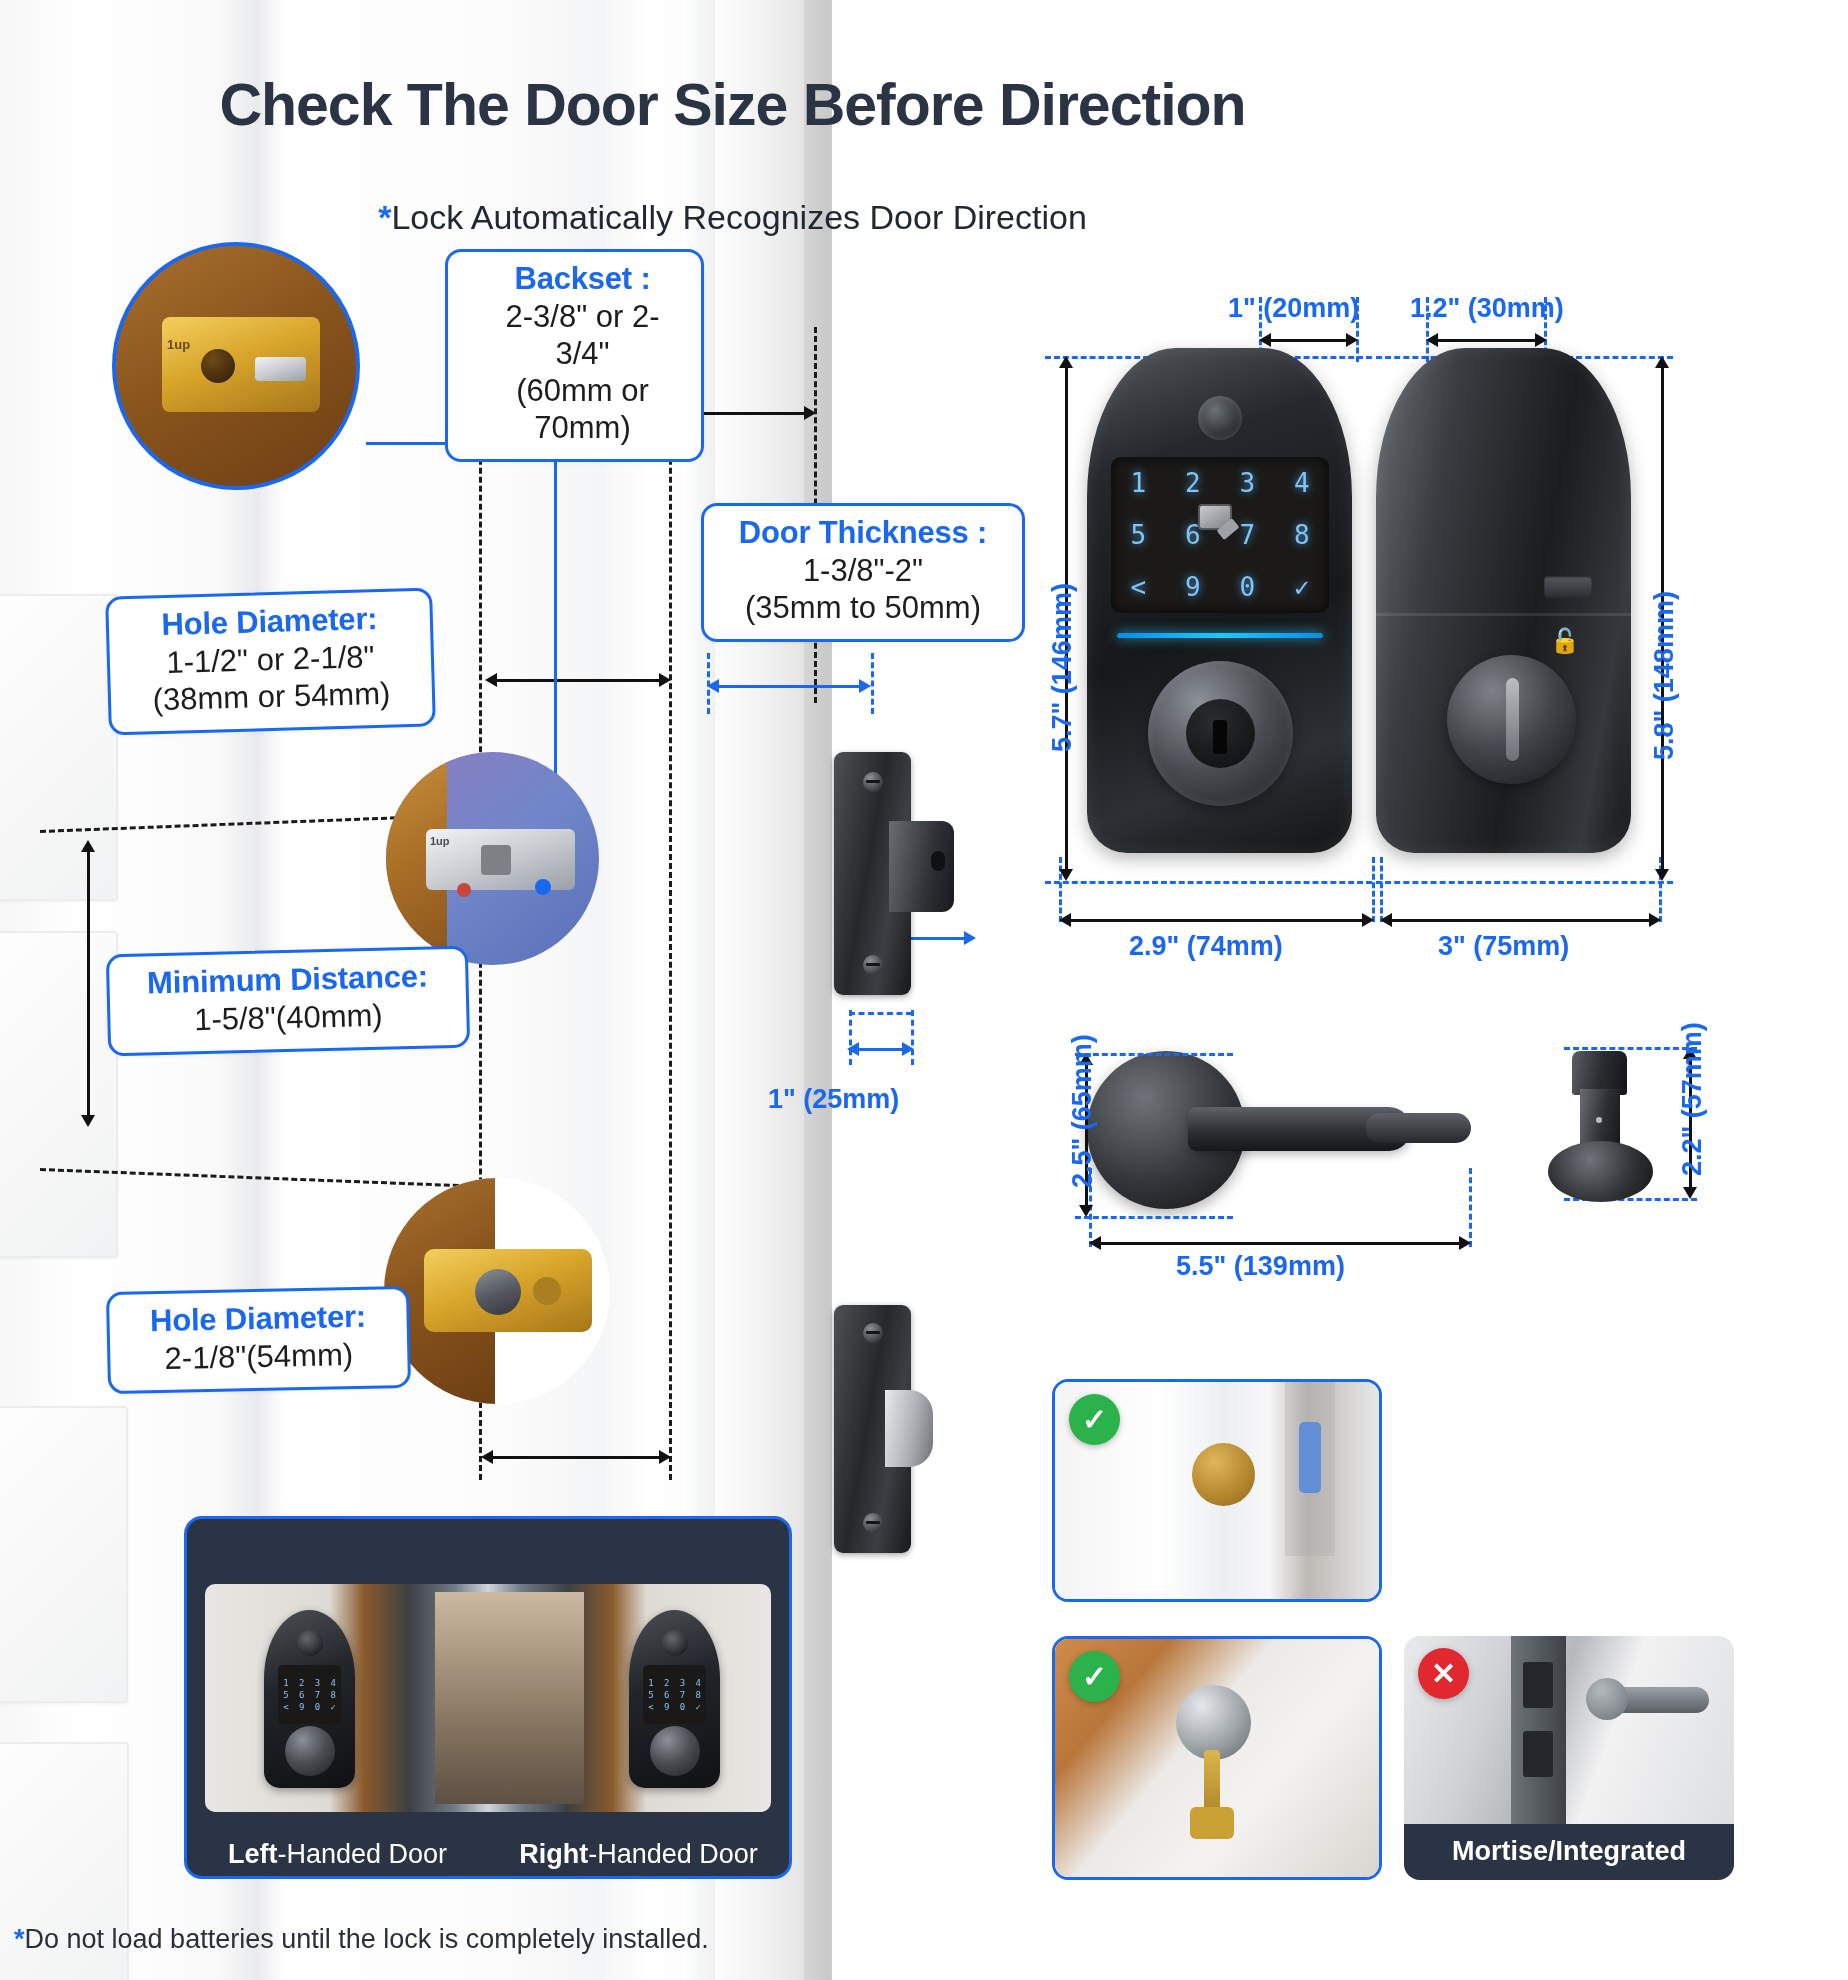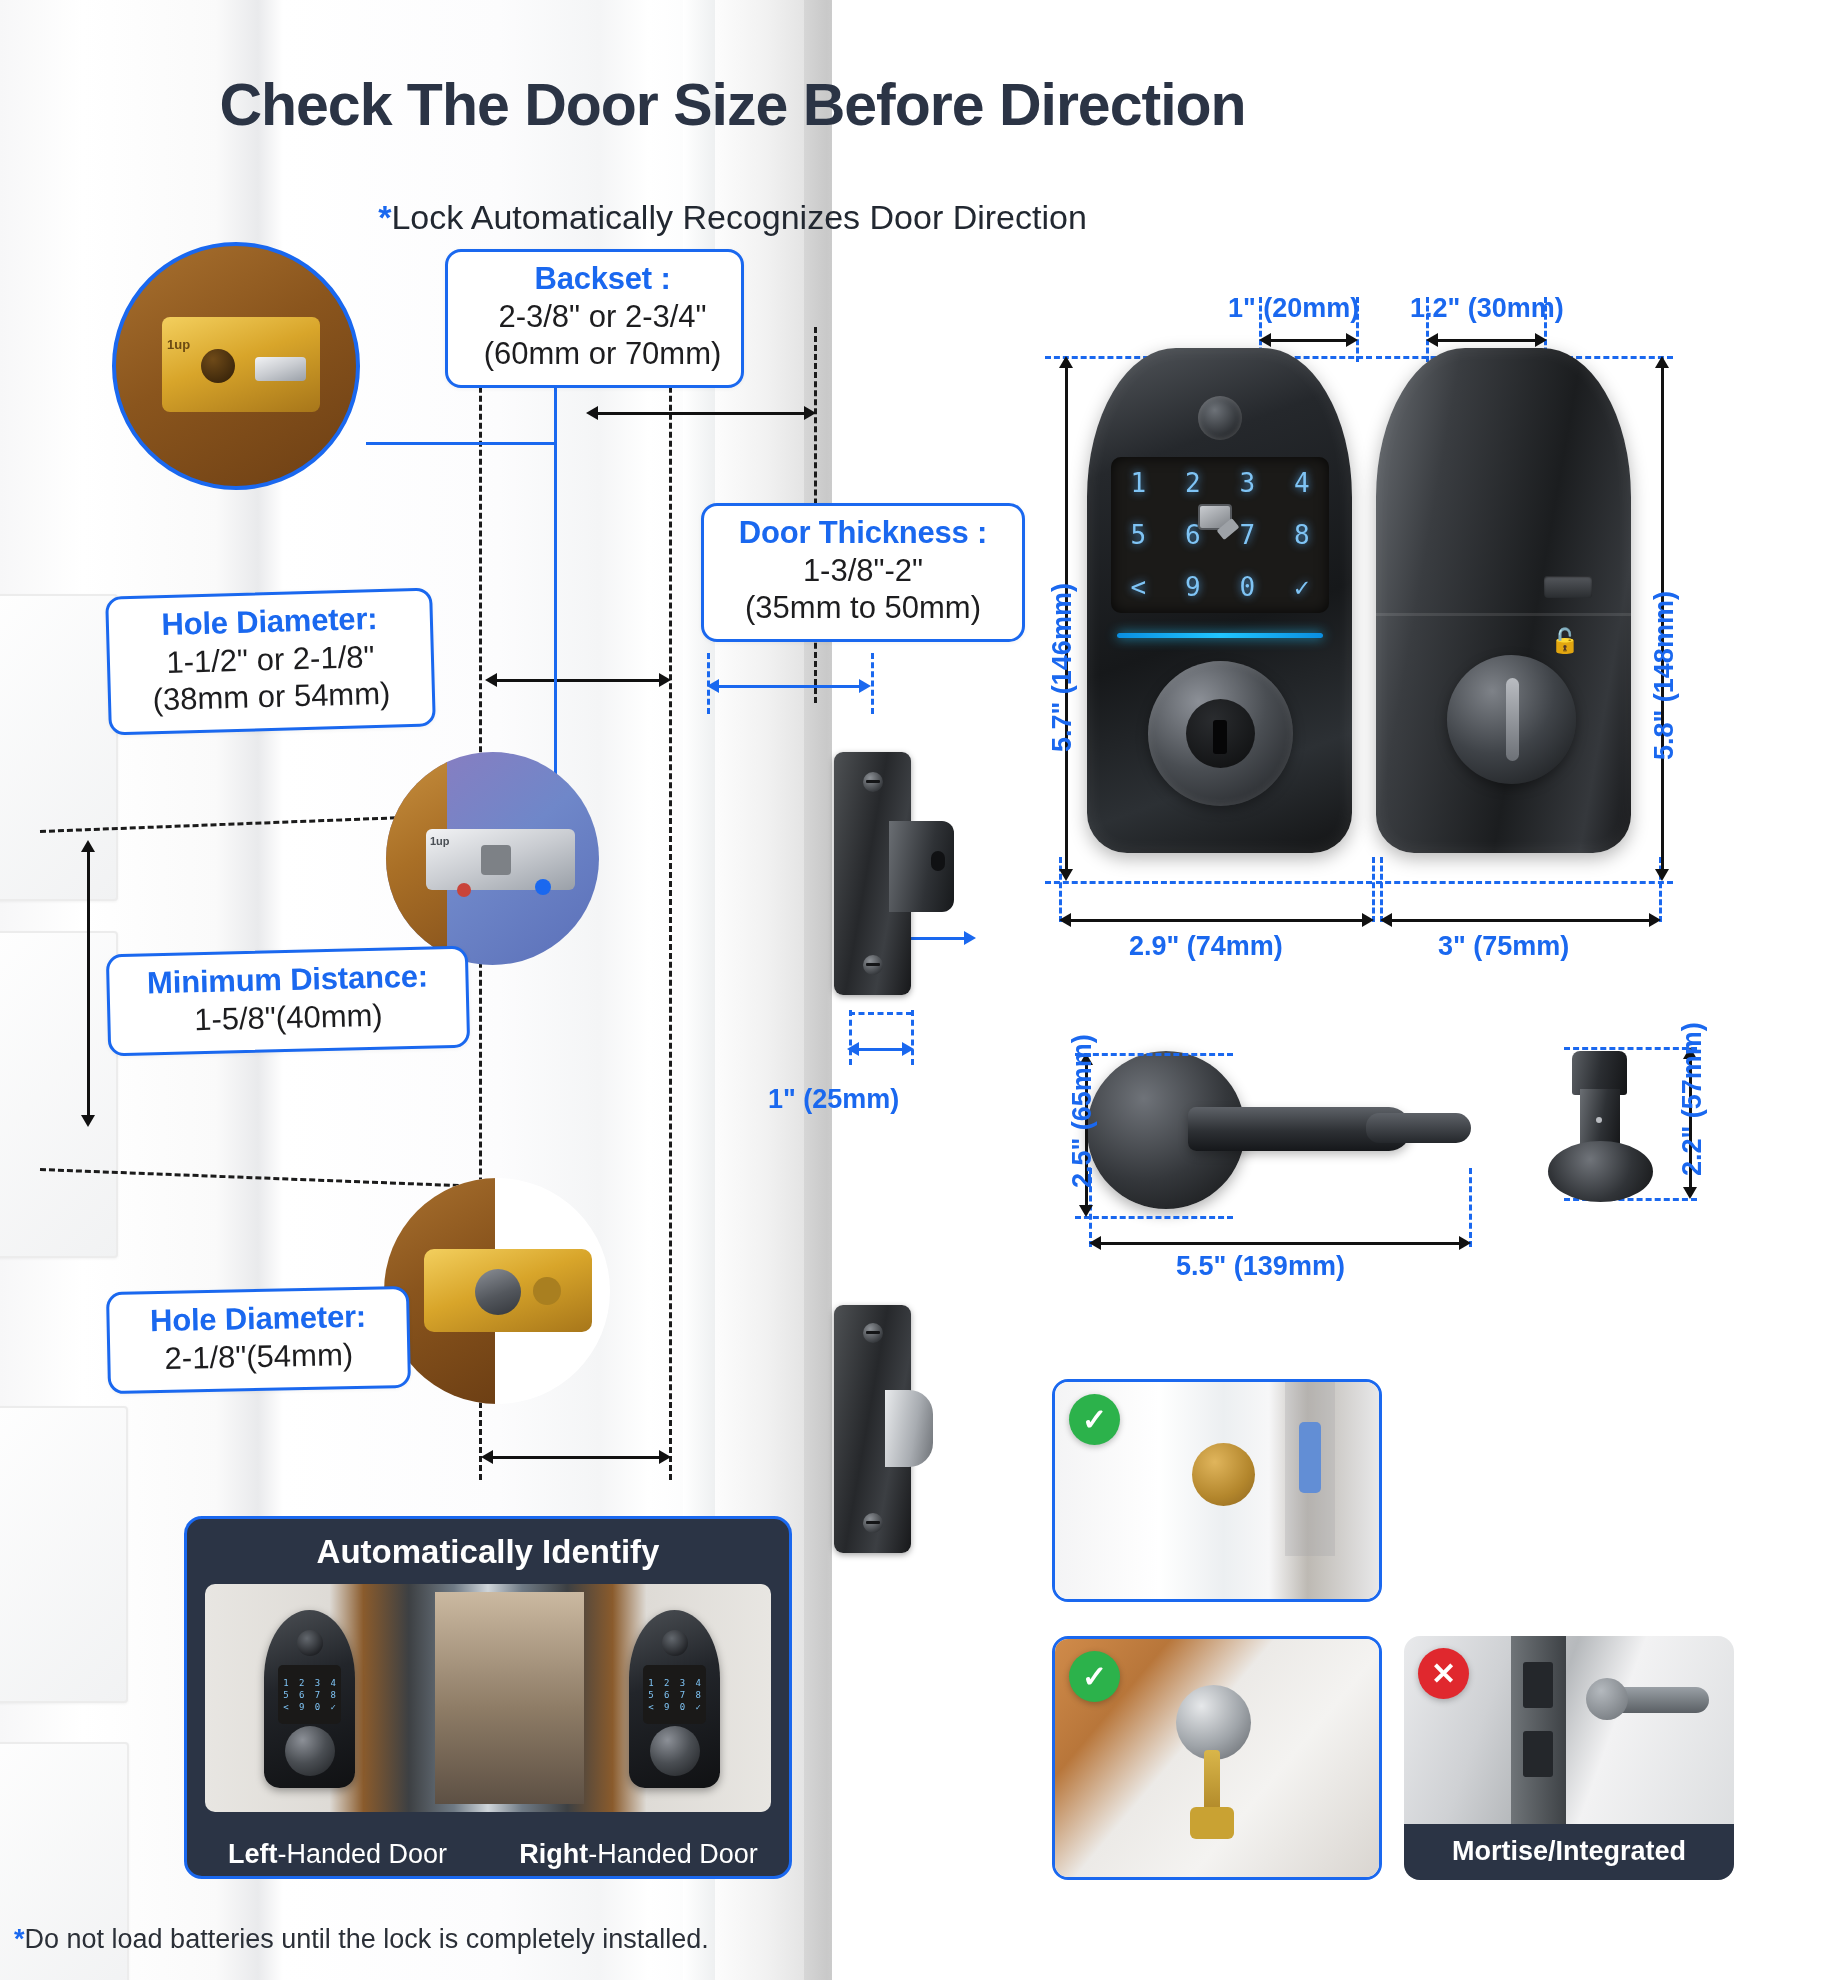--- a/index.html
+++ b/index.html
@@ -428,21 +428,21 @@
 <div class="dash-blue-v" style="left:849px; top:1010px; height:55px;"></div>
 <div class="dash-blue-v" style="left:911px; top:1010px; height:55px;"></div>
 <div class="dash-blue-h" style="left:849px; top:1012px; width:63px;"></div>
 <div class="arrow-h blue" style="left:847px; top:1042px; width:67px;">
   <div class="tipL"></div>
     <div class="shaft"></div>
     <div class="tipR"></div>
 </div>
 <div class="dim-label" style="left:768px; top:1084px;">1" (25mm)</div>
 
-<div class="callout" style="left:445px; top:249px; width:299px;padding-left:32px;">
+<div class="callout" style="left:445px; top:249px; width:259px;padding-left:32px;">
   <span class="ch">Backset :</span>
   <span class="cl">2-3/8" or 2-3/4"</span>
   <span class="cl">(60mm or 70mm)</span>
 </div>
 
 <div class="callout" style="left:701px; top:503px; width:324px;">
   <span class="ch">Door Thickness :</span>
   <span class="cl">1-3/8"-2"</span>
   <span class="cl">(35mm to 50mm)</span>
 </div>
@@ -579,21 +579,20 @@
 <div class="dash-blue-h" style="left:1564px; top:1047px; width:133px;"></div>
 <div class="dash-blue-h" style="left:1564px; top:1198px; width:133px;"></div>
 <div class="arrow-v" style="left:1683px; top:1047px; height:152px;">
   <div class="tipT"></div>
     <div class="shaft"></div>
     <div class="tipB"></div>
 </div>
 <div class="dim-label vert" style="left:1677px; top:1176px; transform:rotate(-90deg);">2.2" (57mm)</div>
 
 <div id="auto-panel">
-  <div class="hd">Automatically Identify</div>
   <div class="pics">
     <div class="door-open"></div>
     <div class="mini-lock" style="left:59px;">
       <div class="mini-fp"></div>
       <div class="mini-pad">
         <i>1</i>
           <i>2</i>
           <i>3</i>
           <i>4</i>
           <i>5</i>

